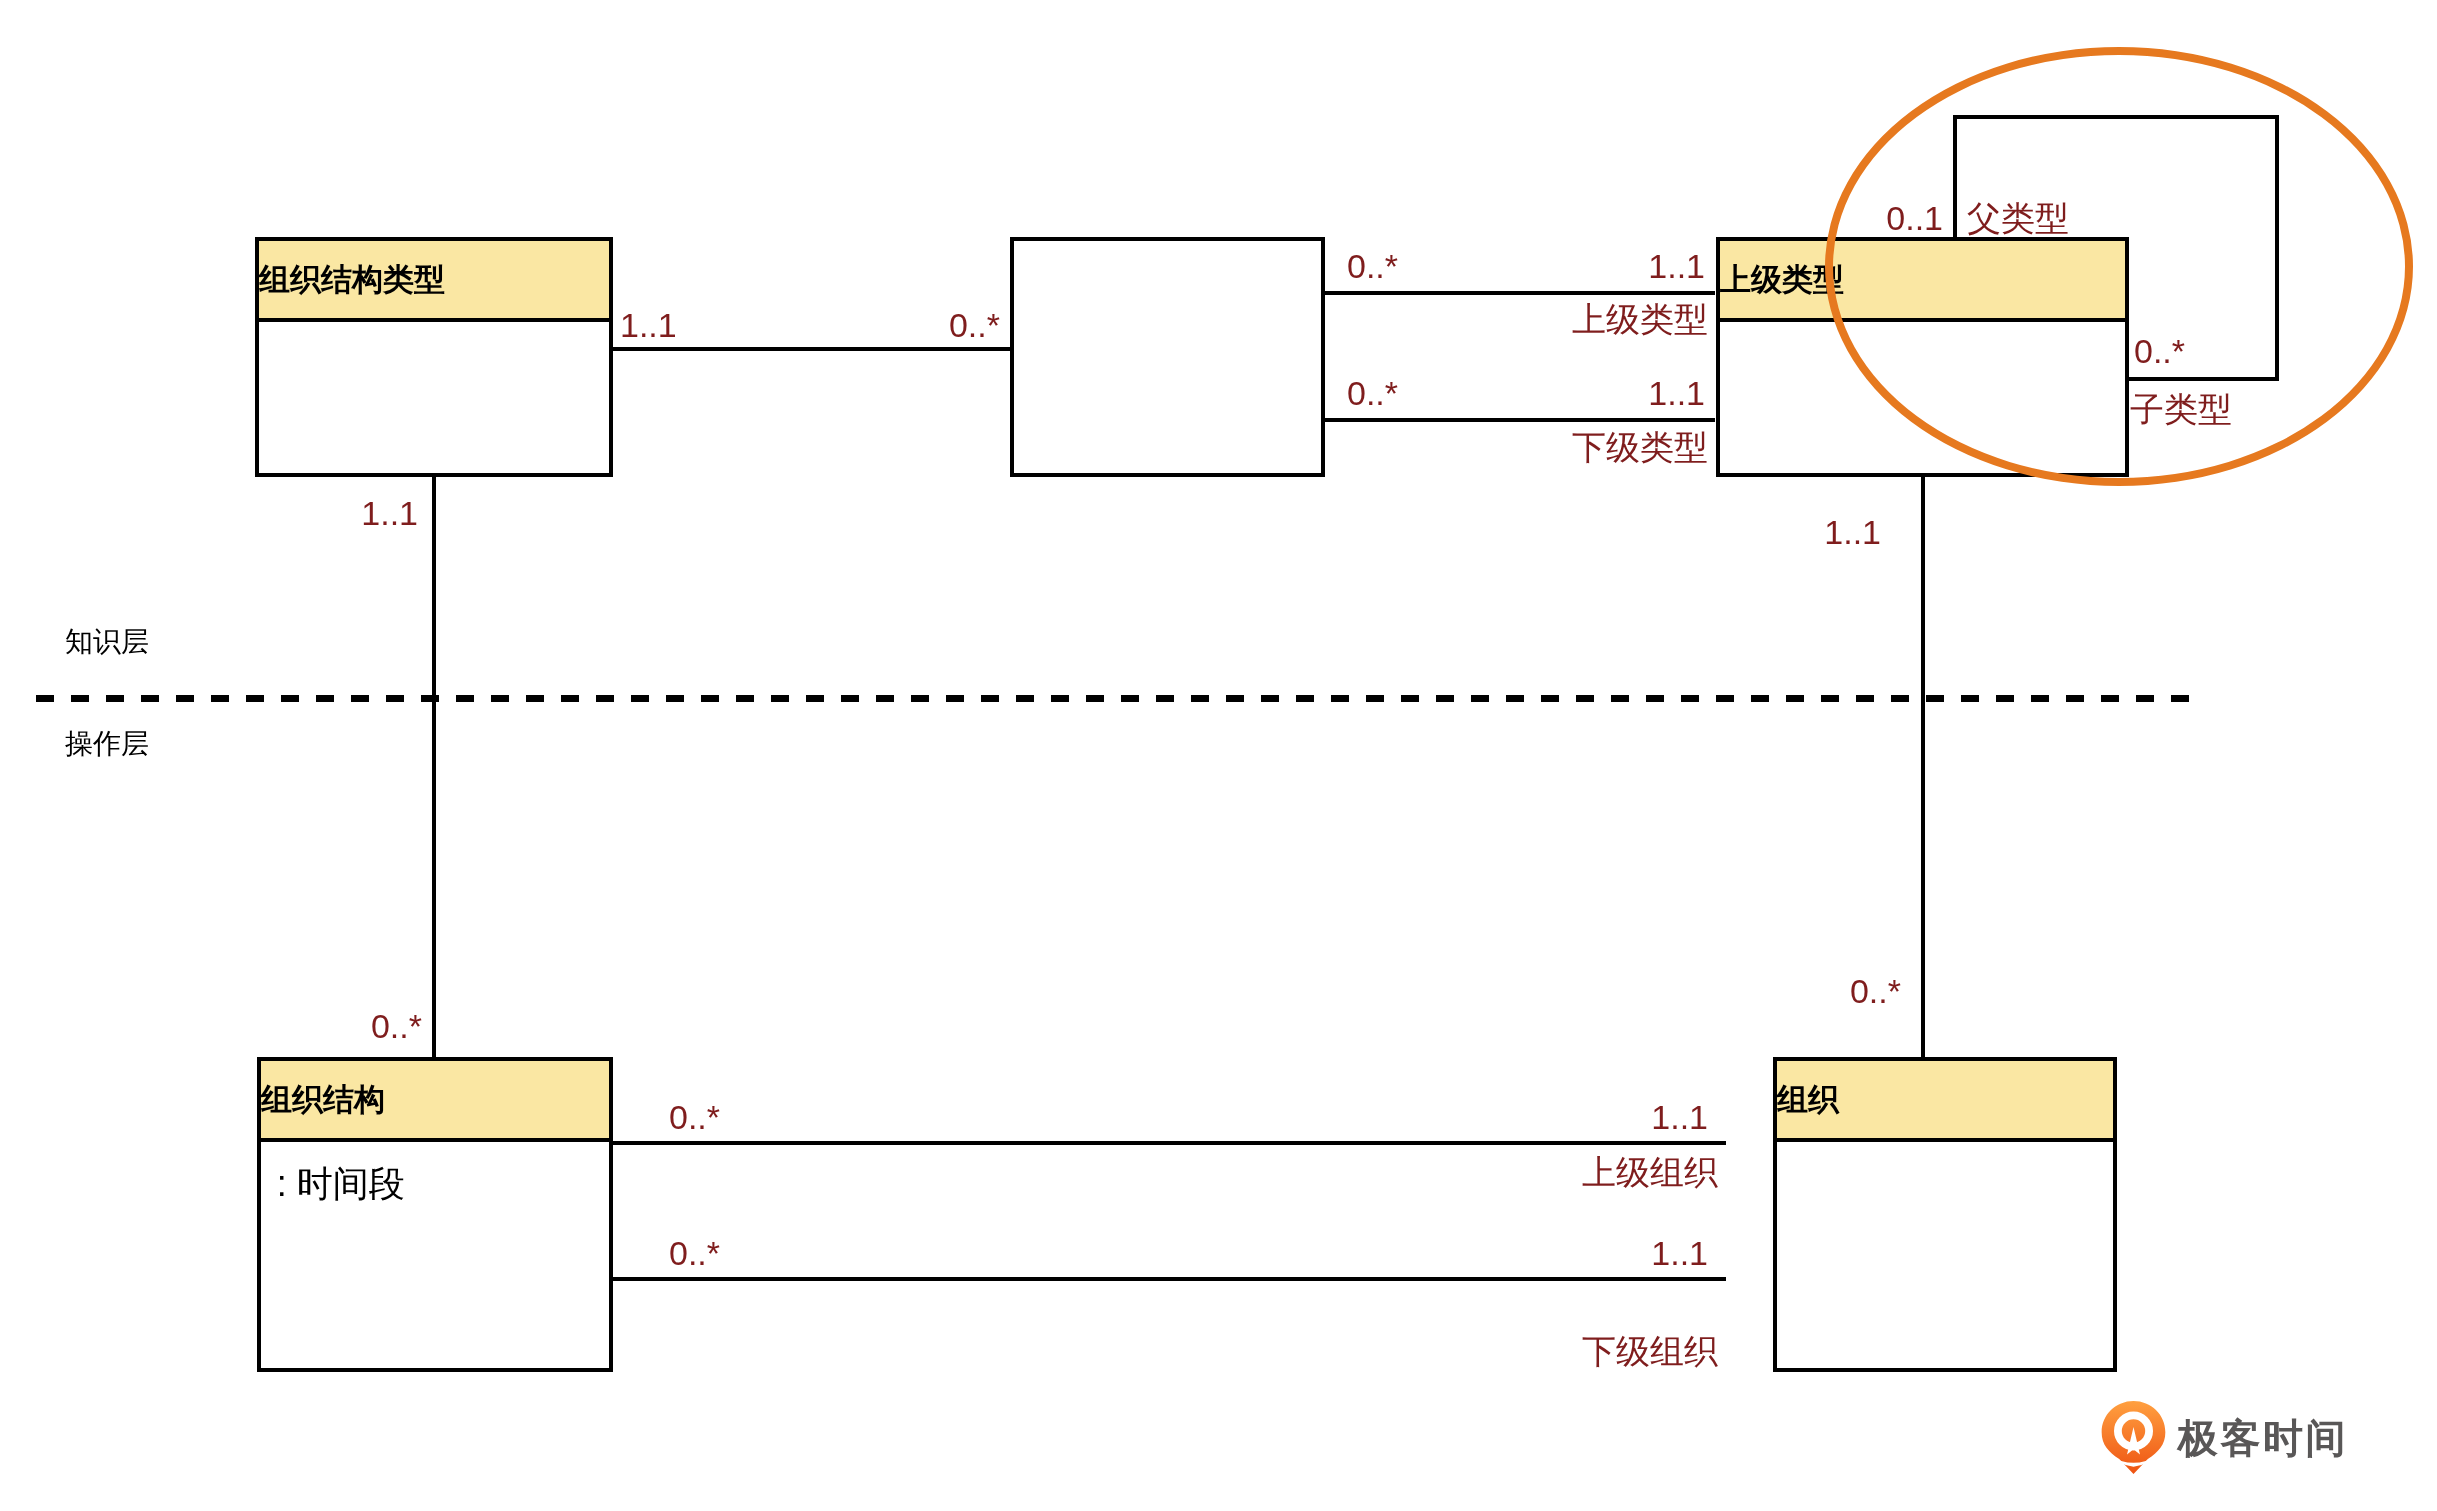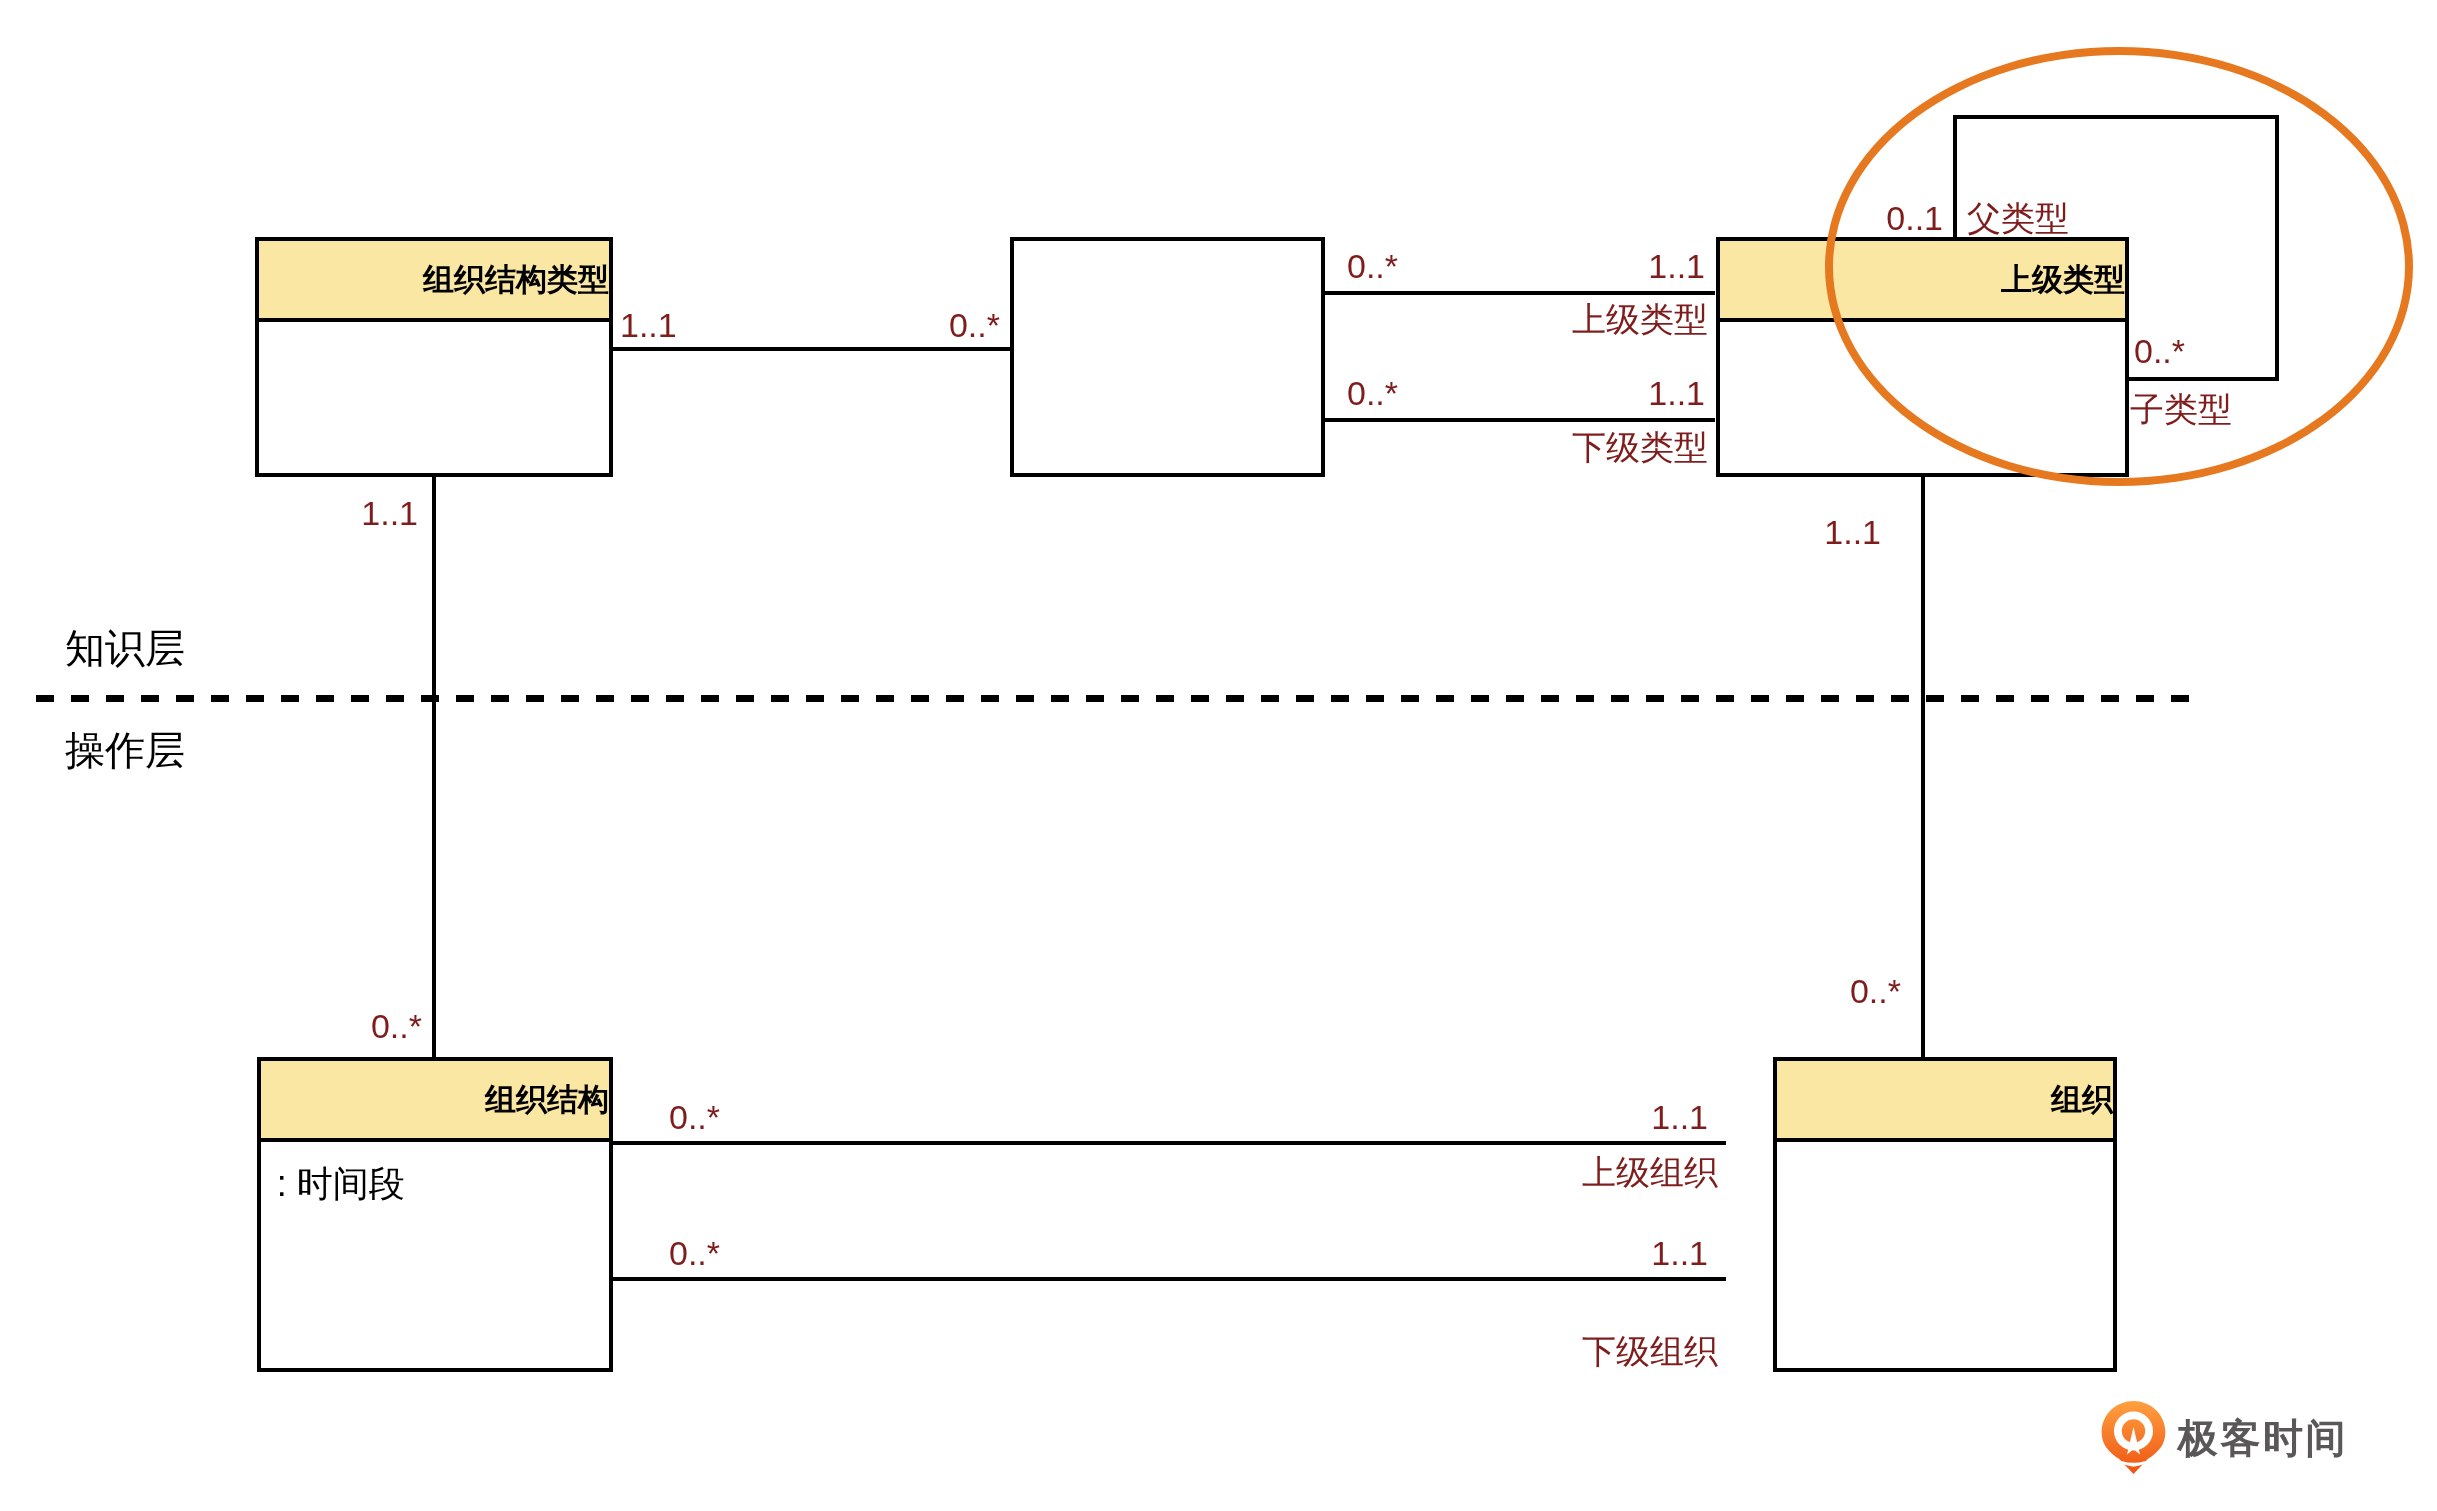--- a/index.html
+++ b/index.html
@@ -16,21 +16,21 @@
     border:4.6px solid #000;
     background:#fff;
     box-sizing:border-box;
   }
   .uml-header{
     height:81px;
     background:#FAE7A3;
     border-bottom:4.6px solid #000;
     display:flex;
     align-items:center;
-    justify-content:flex-end;
+    justify-content:flex-start;
     font-size:31px;
     font-weight:bold;
     color:#000;
     box-sizing:border-box;
   }
   .uml-body{
     padding:18.3px 15.7px;
     font-size:36px;
     color:#000;
   }
@@ -38,21 +38,21 @@
   .lbl{
     position:absolute;
     font-size:34px;
     color:#7f1d1d;
     line-height:1.15;
     white-space:nowrap;
   }
   .lbl.r{text-align:right;}
   .layer-lbl{
     position:absolute;
-    font-size:40px;
+    font-size:28px;
     color:#000;
     line-height:1;
     white-space:nowrap;
   }
   #divider{
     position:absolute;
     left:36px; top:695px;
     width:2158px; height:6.5px;
     background:repeating-linear-gradient(90deg,#000 0 18.3px,transparent 18.3px 35px);
   }

